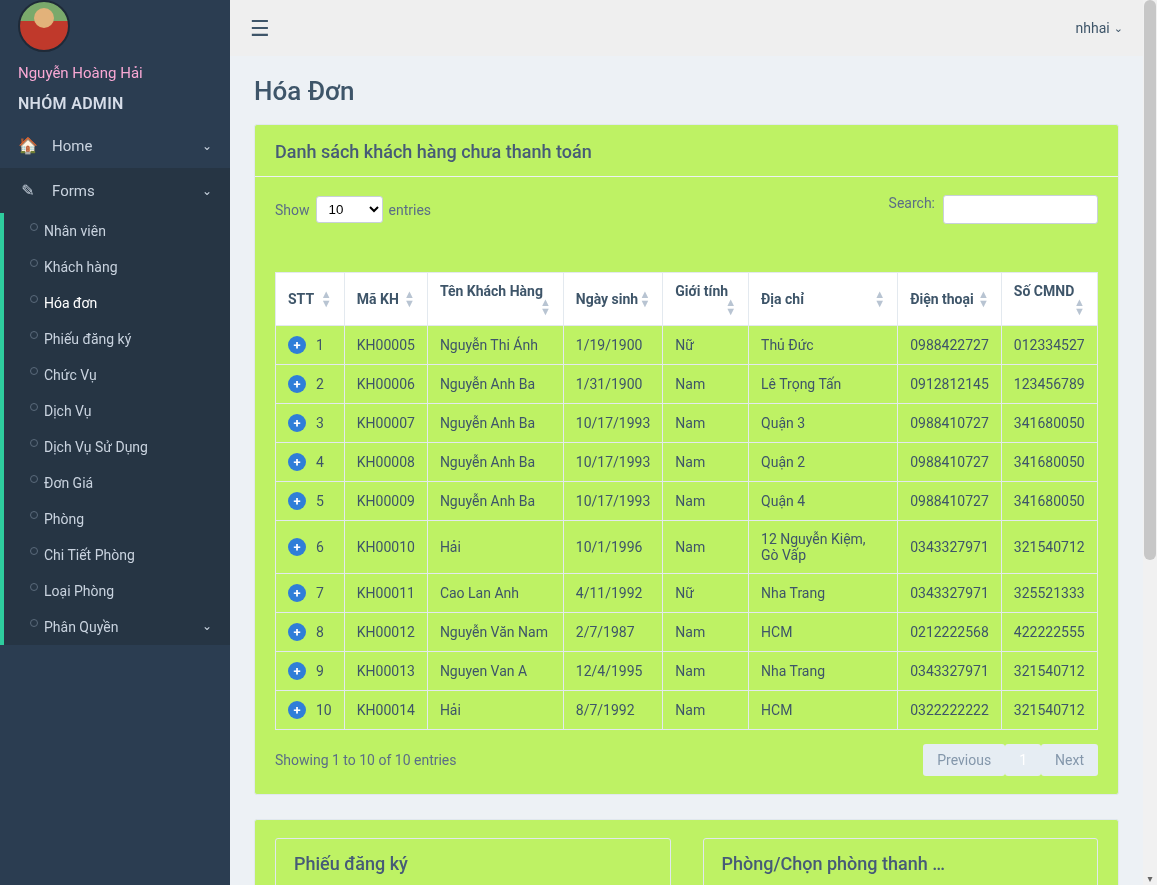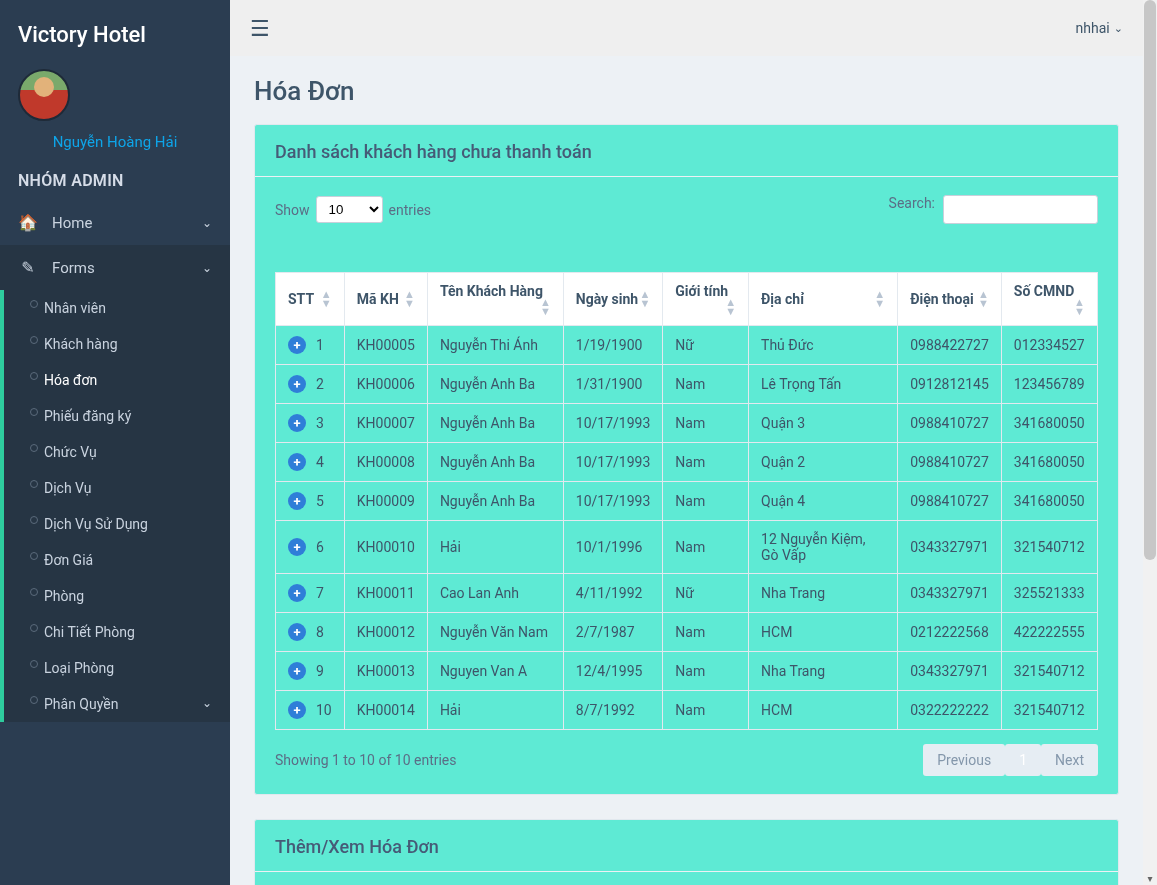--- a/index.html
+++ b/index.html
@@ -6,21 +6,21 @@
 body { font-family: -apple-system, "Segoe UI", Roboto, "Helvetica Neue", Arial, sans-serif; font-size: 14px; color: #3e5569; background: #eef5f9; }
 
 .app { display: flex; min-height: 885px; }
 
 
 .sidebar { width: 230px; background: #2b3d51; color: #c9d3df; flex-shrink: 0; }
 .brand { padding: 22px 18px; font-size: 22px; font-weight: 500; color: #fff; }
 .profile { padding: 0 18px 10px; }
 .avatar-circle { width: 52px; height: 52px; border-radius: 50%; background: linear-gradient(180deg,#7aa96b 0 40%,#c0392b 40% 100%); border: 2px solid #1e2a38; margin-bottom: 12px; position: relative; overflow: hidden; }
 .avatar-face { position: absolute; top: 6px; left: 14px; width: 20px; height: 20px; border-radius: 50%; background: #e2b27a; }
-.profile-name { color: #0ea5e9; font-size: 15px; margin-bottom: 10px; text-align: center; }
+.profile-name { color: #f9a8d4; font-size: 15px; margin-bottom: 2px; }
 .profile-role { color: #d6dde8; font-size: 16px; font-weight: 600; letter-spacing: .3px; padding-left: 18px; }
 .nav-list { list-style: none; margin-top: 10px; }
 .nav-item { display: flex; align-items: center; padding: 13px 18px; color: #c9d3df; cursor: pointer; font-size: 15px; }
 .nav-item .nicon { width: 20px; text-align: center; margin-right: 14px; font-size: 16px; }
 .nav-item .chev { margin-left: auto; font-size: 12px; }
 .sub-list { list-style: none; background: #263544; position: relative; }
 .sub-list.hl { border-left: 4px solid #2ecc9e; }
 .sub-item { display: flex; align-items: flex-start; padding: 10px 18px 10px 40px; color: #c9d3df; font-size: 14px; cursor: pointer; position: relative; }
 .sub-item::before { content:""; position:absolute; left:26px; width:6px; height:6px; border-radius:50%; border:1px solid #5a6a7b; }
 .sub-item.active { color: #fff; }
@@ -29,21 +29,21 @@
 
 .main-wrap { flex:1; background:#edf1f5; display:flex; flex-direction:column; border-right: 14px solid #f1f1f1; }
 .topbar { height:56px; background:#efefef; display:flex; align-items:center; padding:0 20px; }
 .burger { font-size:22px; color:#3e5569; cursor:pointer; }
 .user-menu { margin-left:auto; display:flex; align-items:center; color:#3e5569; font-size:14px; cursor:pointer; }
 .user-menu .chev { font-size:11px; margin-left:4px; }
 
 .content { padding: 20px 24px; }
 .page-title { font-size: 26px; color: #3e5569; font-weight: 500; margin-bottom: 18px; }
 
-.panel { background:#5eead4; border:1px solid #e1e8ee; border-radius:3px; margin-bottom:24px; }
+.panel { background:#bef264; border:1px solid #e1e8ee; border-radius:3px; margin-bottom:24px; }
 .panel-head { padding:16px 20px 14px; border-bottom:1px solid #edf1f5; color:#465b77; font-size:18px; font-weight:500; }
 .panel-body { padding: 18px 20px; }
 
 .dt-top { display:flex; align-items:center; margin-bottom:12px; font-size:14px; color:#5b6e86; }
 .dt-top .len-select { border:1px solid #c8d0da; border-radius:3px; padding:4px 22px 4px 8px; margin:0 6px; background:#fff; }
 .dt-search { margin-left:auto; display:flex; align-items:flex-start; }
 .dt-search input { border:1px solid #c8d0da; border-radius:3px; padding:6px 8px; margin-left:8px; width:155px; }
 
 table.data { width:100%; border-collapse:collapse;margin-top:48px; }
 table.data th, table.data td { border:1px solid #e3e9ef; padding:10px 12px; text-align:left; vertical-align:middle; font-size:14px; }
@@ -69,21 +69,20 @@
 .outer-scroll .thumb { position:absolute; left:1px; right:1px; top:0; height:560px; background:#c7c7c7; border-radius:6px; }
 .outer-scroll .arrow { position:absolute; left:0; right:0; height:14px; display:flex; align-items:center; justify-content:center; color:#666; font-size:10px; }
 .outer-scroll .arrow.up { top:0; }
 .outer-scroll .arrow.down { bottom:0; }
 </style>
 </head>
 <body>
 
 <div class="app">
   <aside class="sidebar">
-    <div class="brand">Victory Hotel</div>
     <div class="profile">
       <div class="avatar-circle">
           <div class="avatar-face"></div>
         </div>
       <div class="profile-name">Nguyễn Hoàng Hải</div>
     </div>
     <div class="profile-role">NHÓM ADMIN</div>
 
     <ul class="nav-list">
       <li class="nav-item">
@@ -341,21 +340,20 @@
             <div class="pager">
               <a href="#"><span>Previous</span></a>
               <a href="#" class="page-cur"><span class="page-num">1</span></a>
               <a href="#"><span>Next</span></a>
             </div>
           </div>
         </div>
       </div>
 
       <div class="panel">
-        <div class="panel-head">Thêm/Xem Hóa Đơn</div>
         <div class="panel-body">
           <div class="form-section-row">
             <div class="form-card">
               <div class="form-card-head">Phiếu đăng ký</div>
 
             </div>
             <div class="form-card">
               <div class="form-card-head">Phòng/Chọn phòng thanh …</div>
 
             </div>

